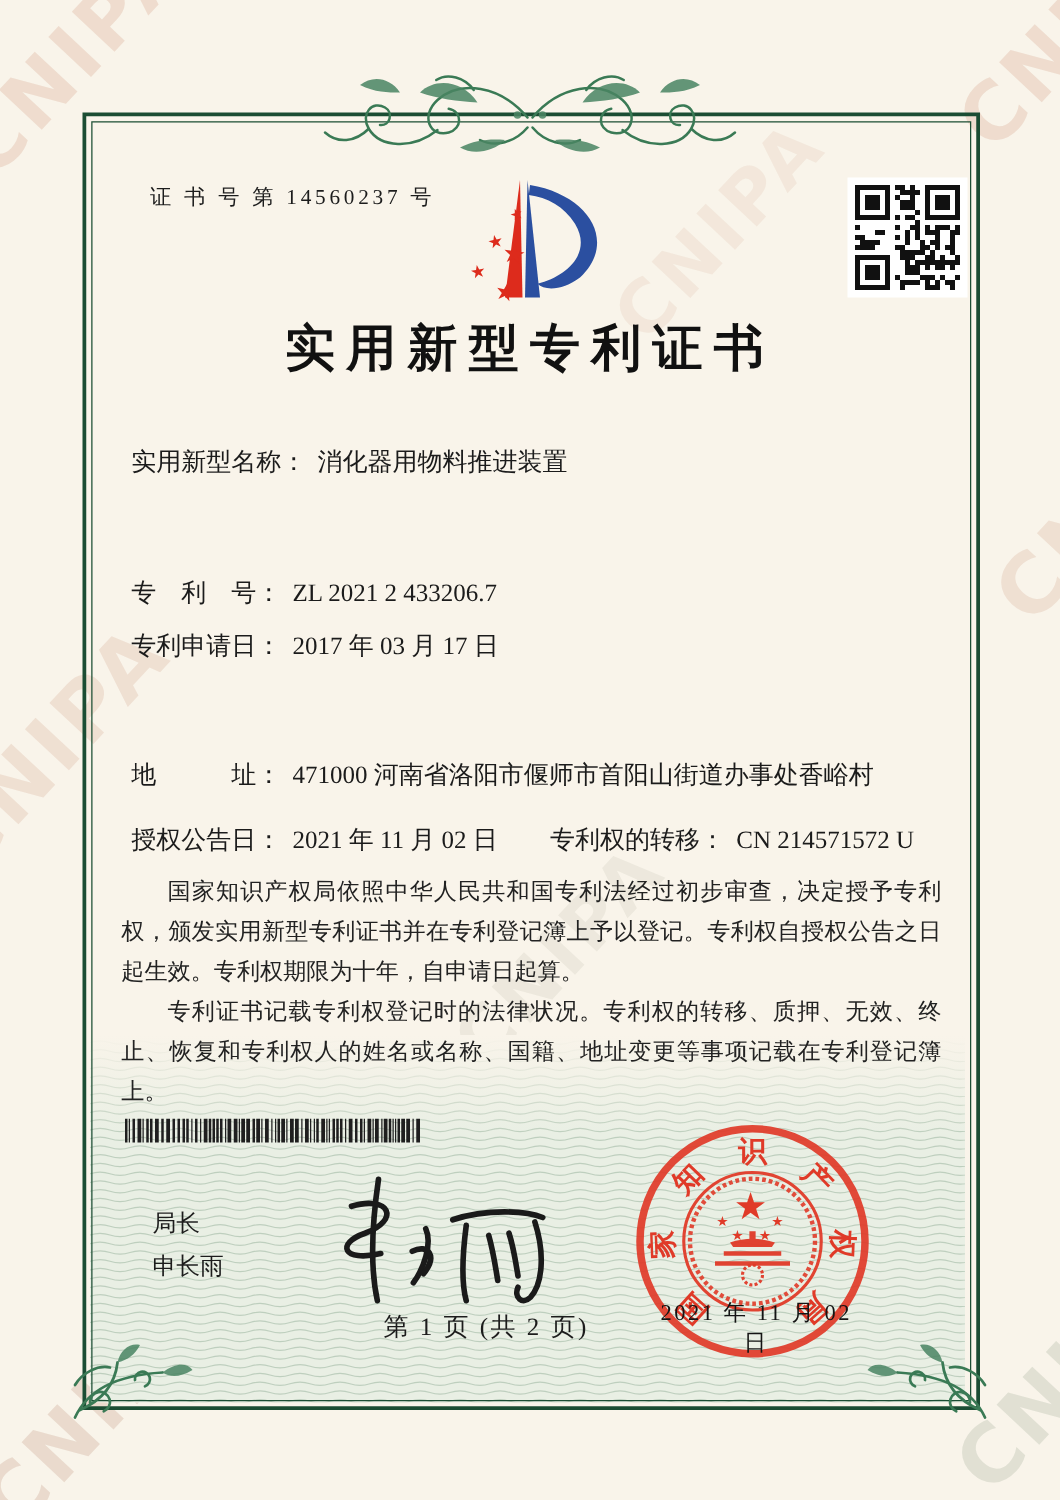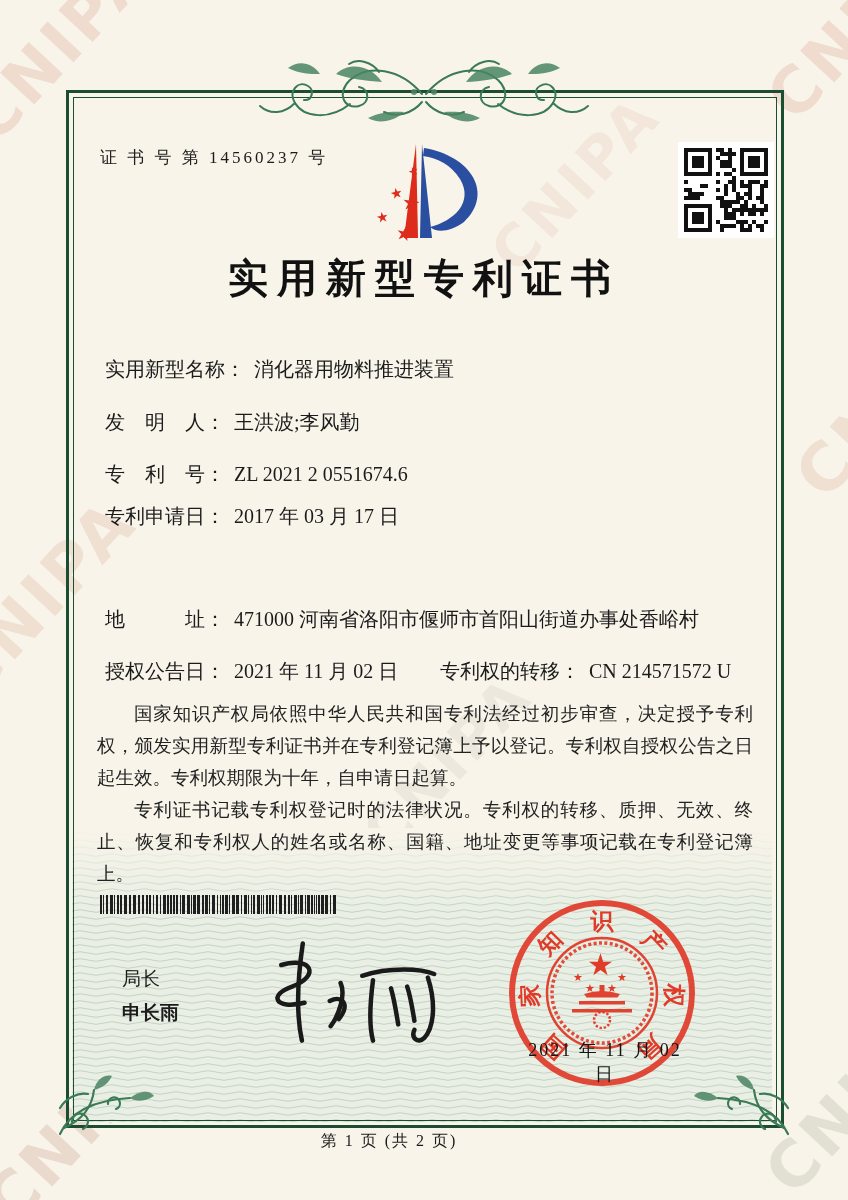--- a/index.html
+++ b/index.html
@@ -33,21 +33,21 @@
   
   .band{
     position:absolute; left:72px; top:828px; width:700px; height:294px;
     background:#e9efe4; overflow:hidden;
   }
   .band-fade{
     position:absolute; left:0; top:0; width:100%; height:80px;
     background:linear-gradient(180deg,#f9f4ea 0%, rgba(249,244,234,0) 100%);
   }
   
-  .cert-no{position:absolute; left:100px; top:146px; font-size:17px; letter-spacing:3px;}
+  .cert-no{position:absolute; left:120px; top:146px; font-size:17px; letter-spacing:3px;}
   .logo{position:absolute; left:342px; top:136px; width:156px; height:118px;}
   .qr-box{position:absolute; left:678px; top:142px; width:96px; height:96px; background:#ffffff;
           display:flex; align-items:center; justify-content:center;}
   .title{
     position:absolute; left:0; top:251px; width:848px; text-align:center;
     font-size:40px; font-weight:bold; letter-spacing:9px; color:#111;
   }
   
   .row{position:absolute; left:105px; font-size:20px; white-space:nowrap; color:#1b1b1b;}
   .row .val{margin-left:9px;}
@@ -56,37 +56,37 @@
   .pair2{position:absolute; left:335px; top:0;}
   
   .paras{position:absolute; left:97px; top:698px; width:656px; font-size:18.5px;
          line-height:32px; color:#222; text-align:justify;}
   .paras p{margin:0; text-indent:2em;}
   
   .barcode{position:absolute; left:100px; top:895px; width:240px; height:19px; font-size:0;}
   .barcode i{display:inline-block; height:100%; background:#1f1f1f;}
   
   .signer-title{position:absolute; left:122px; top:966px; font-size:19px;}
-  .signer-name{position:absolute; left:122px; top:1000px; font-size:19px;font-weight:bold;}
+  .signer-name{position:absolute; left:122px; top:1000px; font-size:19px;}
   .signature{position:absolute; left:246px; top:938px; width:200px; height:108px;}
   
   .seal{position:absolute; left:509px; top:900px; width:186px; height:186px;}
   .seal-ring{position:absolute; inset:0; border:6px solid rgba(224,58,40,0.92); border-radius:50%;}
   .seal-char{
     position:absolute; left:50%; top:50%;
     font-size:23px; font-weight:bold; color:#e03a28; line-height:1;
   }
   .seal-emblem{position:absolute; left:50%; top:50%; transform:translate(-50%,-50%);}
   .seal-date{
     position:absolute; left:520px; top:1038px; width:170px; text-align:center;
     font-size:18px; letter-spacing:2px; color:#141414; z-index:5;
   }
   
-  .page-footer{position:absolute; left:66px; top:1131px; width:646px; text-align:center;
-               font-size:16px; letter-spacing:2px;}
+  .page-footer{position:absolute; left:66px; top:1048px; width:646px; text-align:center;
+               font-size:20px; letter-spacing:2px;}
   .cont-note{
     position:absolute; left:337px; top:1132px; width:148px; height:32px;
     background:#ffffff; display:flex; align-items:center; justify-content:center;
     font-size:16px; letter-spacing:1px;
   }
   
   .orn-top{position:absolute; left:254px; top:52px; width:340px; height:78px;}
   .orn-bl{position:absolute; left:52px;  top:1068px; width:104px; height:72px;}
   .orn-br{position:absolute; left:692px; top:1068px; width:104px; height:72px; transform:scaleX(-1);}
 </style>
@@ -357,25 +357,22 @@
         <rect x="4" y="60" width="20" height="20" fill="#fff"></rect>
         <rect x="8" y="64" width="12" height="12" fill="#111"></rect>
       </svg>
   </div>
 
   <div class="title">实用新型专利证书</div>
 
   <div class="row r1">
     <span class="lbl">实用新型名称：</span><span class="val">消化器用物料推进装置</span>
   </div>
-  <div class="row r2">
-    <span class="lbl">发　明　人：</span><span class="val">王洪波;李风勤</span>
-  </div>
   <div class="row r3">
-    <span class="lbl">专　利　号：</span><span class="val">ZL 2021 2 0551674.6</span>
+    <span class="lbl">专　利　号：</span><span class="val">ZL 2021 2 433206.7</span>
   </div>
   <div class="row r4">
     <span class="lbl">专利申请日：</span><span class="val">2017 年 03 月 17 日</span>
   </div>
   <div class="row r6">
     <span class="lbl">地　　　址：</span><span class="val">471000 河南省洛阳市偃师市首阳山街道办事处香峪村</span>
   </div>
   <div class="row r7">
     <span class="lbl">授权公告日：</span><span class="val">2021 年 11 月 02 日</span>
     <span class="pair2">

